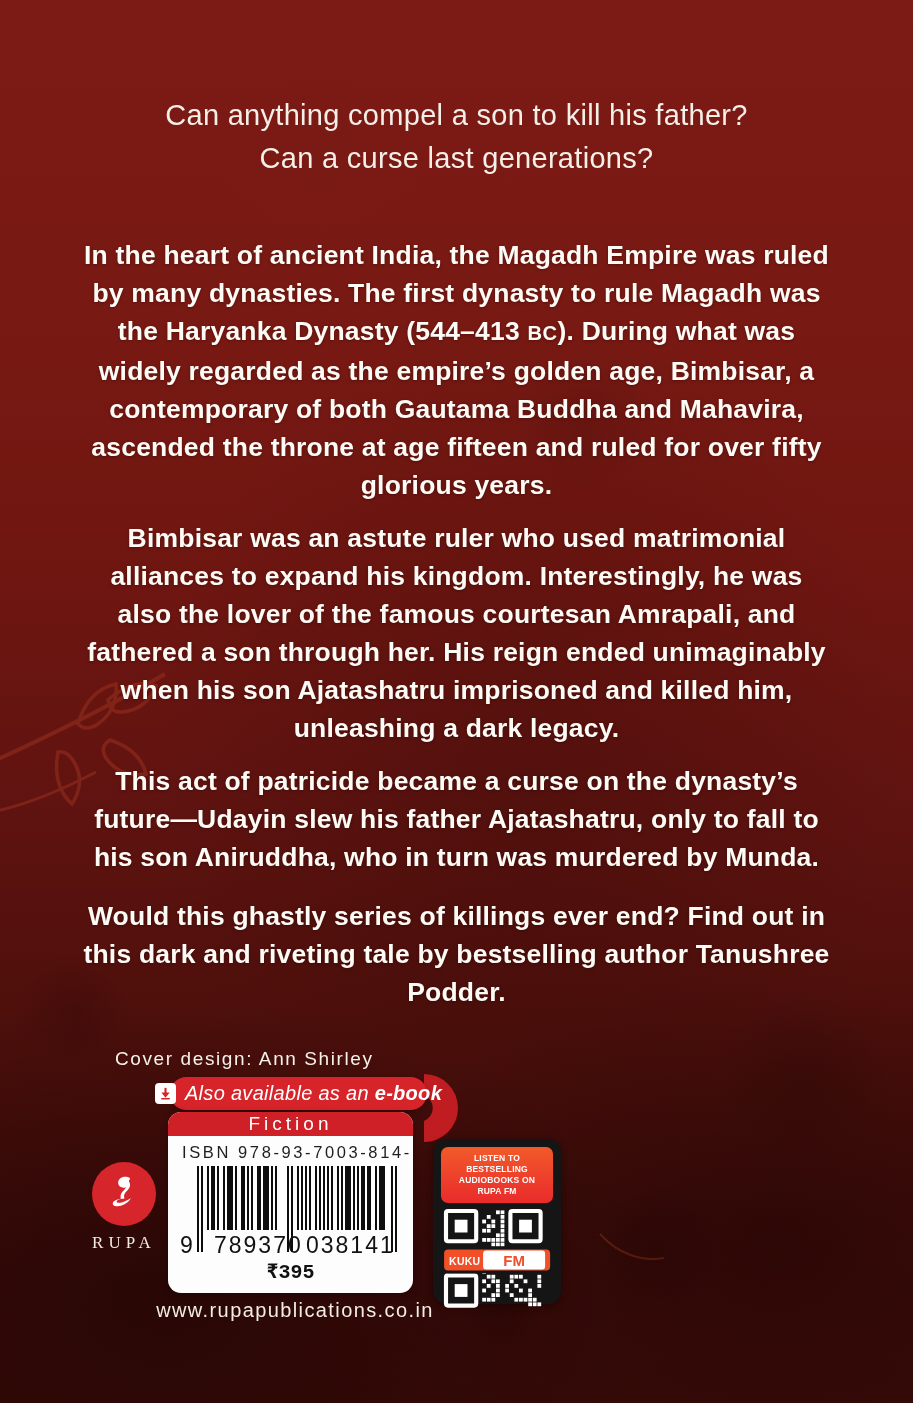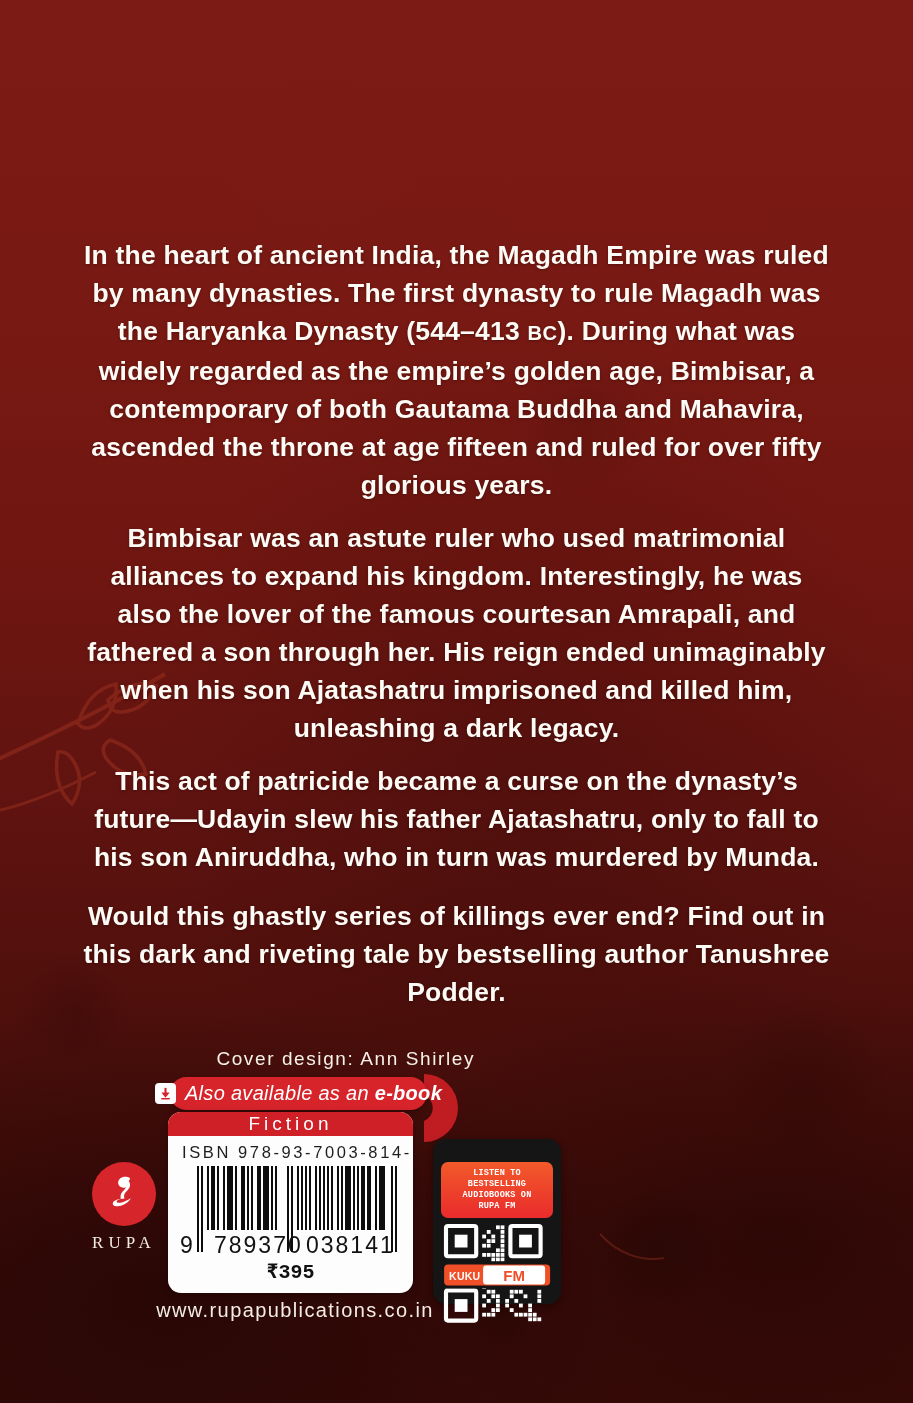--- a/index.html
+++ b/index.html
@@ -31,21 +31,21 @@
   }
   .para{
     position:absolute;left:82px;width:749px;text-align:center;
     color:#fdfbf6;font-size:26.5px;line-height:38px;font-weight:bold;letter-spacing:.2px;
     text-shadow:0 1px 3px rgba(30,4,3,.35);
   }
   .p1{top:236px}.p2{top:519px}.p3{top:762px}.p4{top:897px}
   .bc{font-size:.76em;letter-spacing:.5px;}
 
   .cover-design{
-    position:absolute;left:115px;width:360px;top:1048px;text-align:right;
+    position:absolute;left:115px;width:360px;top:1048px;text-align:left;
     color:#f6f2ea;font-size:19px;letter-spacing:1.6px;font-weight:400;
   }
 
   .swoosh{position:absolute;left:388px;top:1066px;}
   .ebook-pill{
     position:absolute;left:170px;top:1077px;width:257px;height:33px;border-radius:17px;
     background:#d6242a;display:flex;align-items:center;justify-content:center;gap:9px;
     box-shadow:0 2px 4px rgba(30,3,2,.4);
     font-style:italic;
   }
@@ -81,23 +81,23 @@
   .rupa-name{
     position:absolute;left:72px;top:1233px;width:104px;text-align:center;
     font-family:Liberation Serif, serif;color:#f3ece2;font-size:17px;letter-spacing:5px;
   }
 
   .kuku-panel{
     position:absolute;left:433px;top:1139px;width:128px;height:165px;border-radius:13px;
     background:#151515;box-shadow:0 2px 6px rgba(20,2,2,.55);
   }
   .kuku-header{
-    margin:23px 8px 5px 8px;border-radius:7px;padding:6px 13px;
+    margin:8px 8px 5px 8px;border-radius:7px;padding:6px 13px;
     background:linear-gradient(180deg,#f25a2a,#e92b2c);
-    color:#fff;text-align:center;font-weight:bold;font-size:8.5px;line-height:11px;letter-spacing:.2px;font-family:Liberation Mono, monospace;
+    color:#fff;text-align:center;font-weight:bold;font-size:8.5px;line-height:11px;letter-spacing:.2px;
   }
   .kuku-qr{position:relative;width:112px;height:104px;margin:0 auto;}
   .kuku-badge{
     position:absolute;left:50%;top:50%;transform:translate(-50%,-50%);
     background:#f04f27;border-radius:4px;height:21px;padding:0 5px;
     display:flex;align-items:center;gap:3px;box-shadow:0 0 0 3px #151515;justify-content:space-between;
   }
   .kuku-badge .kword{color:#fff;font-weight:bold;font-size:10.5px;letter-spacing:.2px;}
   .kuku-badge .fm{background:#fff;color:#f04f27;font-weight:bold;font-size:15px;border-radius:3px;padding:1px 20px;}
 
@@ -116,20 +116,24 @@
     <path d="M78 112 q10 -34 38 -40 q2 26 -18 40 q-12 8 -20 0 Z" stroke="#9e3220" stroke-width="3.5"></path>
     <path d="M108 88 q26 -22 48 -14 q-10 24 -34 26 q-12 1 -14 -12 Z" stroke="#9e3220" stroke-width="3.5"></path>
     <path d="M58 140 q-6 34 14 52 q14 -22 2 -42 q-7 -12 -16 -10 Z" stroke="#9e3220" stroke-width="3.5"></path>
     <path d="M110 128 q30 10 36 34 q-26 4 -40 -16 q-7 -11 4 -18 Z" stroke="#9e3220" stroke-width="3.5"></path>
     <path d="M-8 200 C 30 192 62 178 96 160" stroke="#9e3220" stroke-width="3"></path>
   </svg>
   <svg class="curl-deco" width="70" height="40" viewBox="0 0 70 40" fill="none">
     <path d="M2 6 C 20 26 44 34 66 30" stroke="#a53a24" stroke-width="2"></path>
   </svg>
 
+  <div class="headline">
+    <div>Can anything compel a son to kill his father?</div>
+    <div>Can a curse last generations?</div>
+  </div>
 
   <div class="para p1"><span>In the heart of ancient India, the Magadh Empire was ruled by many dynasties. The first dynasty to rule Magadh was the Haryanka Dynasty (544–413 </span><span class="bc">BC</span><span>). During what was widely regarded as the empire’s golden age, Bimbisar, a contemporary of both Gautama Buddha and Mahavira, ascended the throne at age fifteen and ruled for over fifty glorious years.</span></div>
   <div class="para p2">Bimbisar was an astute ruler who used matrimonial alliances to expand his kingdom. Interestingly, he was also the lover of the famous courtesan Amrapali, and fathered a son through her. His reign ended unimaginably when his son Ajatashatru imprisoned and killed him, unleashing a dark legacy.</div>
   <div class="para p3">This act of patricide became a curse on the dynasty’s future—Udayin slew his father Ajatashatru, only to fall to his son Aniruddha, who in turn was murdered by Munda.</div>
   <div class="para p4">Would this ghastly series of killings ever end? Find out in this dark and riveting tale by bestselling author Tanushree Podder.</div>
 
   <div class="cover-design">Cover design: Ann Shirley</div>
 
   <svg class="swoosh" width="78" height="88" viewBox="0 0 78 88">
     <path d="M36 8 A 34 34 0 0 1 36 76 L 36 55 A 14 14 0 0 0 36 29 Z" fill="#c01d23"></path>

